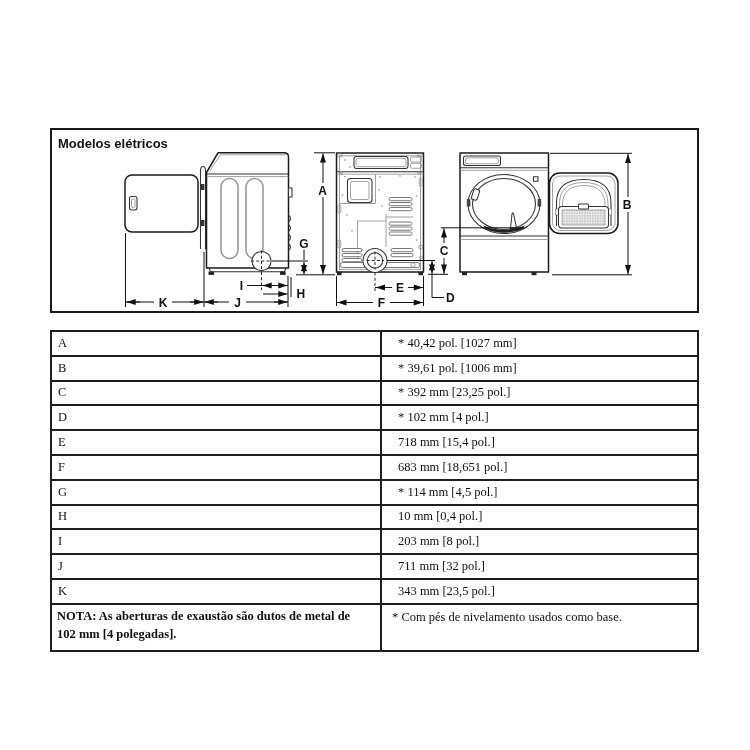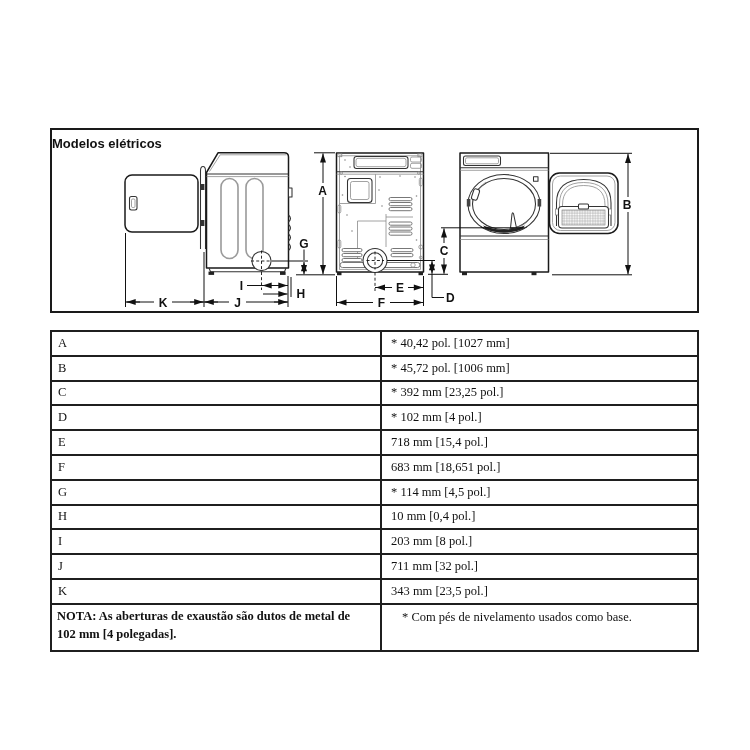--- a/index.html
+++ b/index.html
@@ -1,41 +1,41 @@
 <!DOCTYPE html>
 <html><head>
 <meta charset="utf-8">
 <style>
   html,body{margin:0;padding:0;background:#fff;}
   .stage{position:relative;width:750px;height:750px;background:#fff;overflow:hidden;
          font-family:"Liberation Sans",sans-serif;color:#111;}
   
   .panel{position:absolute;left:50px;top:128px;width:645px;height:181px;border:2px solid #1a1a1a;background:#fff;}
-  .panel-title{position:absolute;left:0;top:6px;font-size:13px;font-weight:bold;color:#111;}
+  .panel-title{position:absolute;left:6px;top:6px;font-size:13px;font-weight:bold;color:#111;}
   .panel svg{position:absolute;left:0;top:0;width:645px;height:181px;display:block;}
   
   .ln{stroke:#1a1a1a;stroke-width:1.5;fill:none;stroke-linejoin:round;}
   .ln2{stroke:#333;stroke-width:1.05;fill:none;stroke-linejoin:round;}
   .thin{stroke:#8a8a8a;stroke-width:0.8;fill:none;}
   .seam{stroke:#9a9a9a;stroke-width:1.6;fill:none;}
   .slot{fill:#fff;stroke:#777;stroke-width:1;}
   .dim{stroke:#111;stroke-width:1;fill:none;}
   .dsh{stroke:#111;stroke-width:0.9;fill:none;stroke-dasharray:3 2.2;}
   .white{fill:#fff;}
   .dimtxt{font:bold 12px "Liberation Sans",sans-serif;fill:#111;}
   
   table.dims{position:absolute;left:50px;top:330px;width:649px;border-collapse:collapse;table-layout:fixed;}
   table.dims td{border:2px solid #1f1f1f;font-family:"Liberation Serif",serif;font-size:12.5px;color:#111;
                 vertical-align:middle;background:#fff;}
   td.k{width:322px;padding:0 0 0 6px;height:22.8px;}
-  td.v{padding:0 0 0 9px;height:22.8px;}
+  td.v{padding:0 0 0 16px;height:22.8px;}
   tr.noterow td{vertical-align:top;height:40px;}
   td.note{font-family:"Liberation Sans",sans-serif;font-weight:bold;font-size:12.3px;line-height:1.42;
           padding:3px 24px 0 5px;}
-  td.foot{padding:5px 0 0 20px;font-size:12.3px;}
+  td.foot{padding:5px 0 0 10px;font-size:12.3px;}
 </style>
 </head>
 <body>
 
 <div class="stage">
 
   <section class="panel">
     <div class="panel-title">Modelos elétricos</div>
 
     <svg viewBox="52 130 645 181">
@@ -250,21 +250,21 @@
   </section>
 
   <table class="dims">
     <tbody>
       <tr>
         <td class="k">A</td>
         <td class="v">* 40,42 pol. [1027 mm]</td>
       </tr>
       <tr>
         <td class="k">B</td>
-        <td class="v">* 45,72 pol. [1006 mm]</td>
+        <td class="v">* 39,61 pol. [1006 mm]</td>
       </tr>
       <tr>
         <td class="k">C</td>
         <td class="v">* 392 mm [23,25 pol.]</td>
       </tr>
       <tr>
         <td class="k">D</td>
         <td class="v">* 102 mm [4 pol.]</td>
       </tr>
       <tr>

